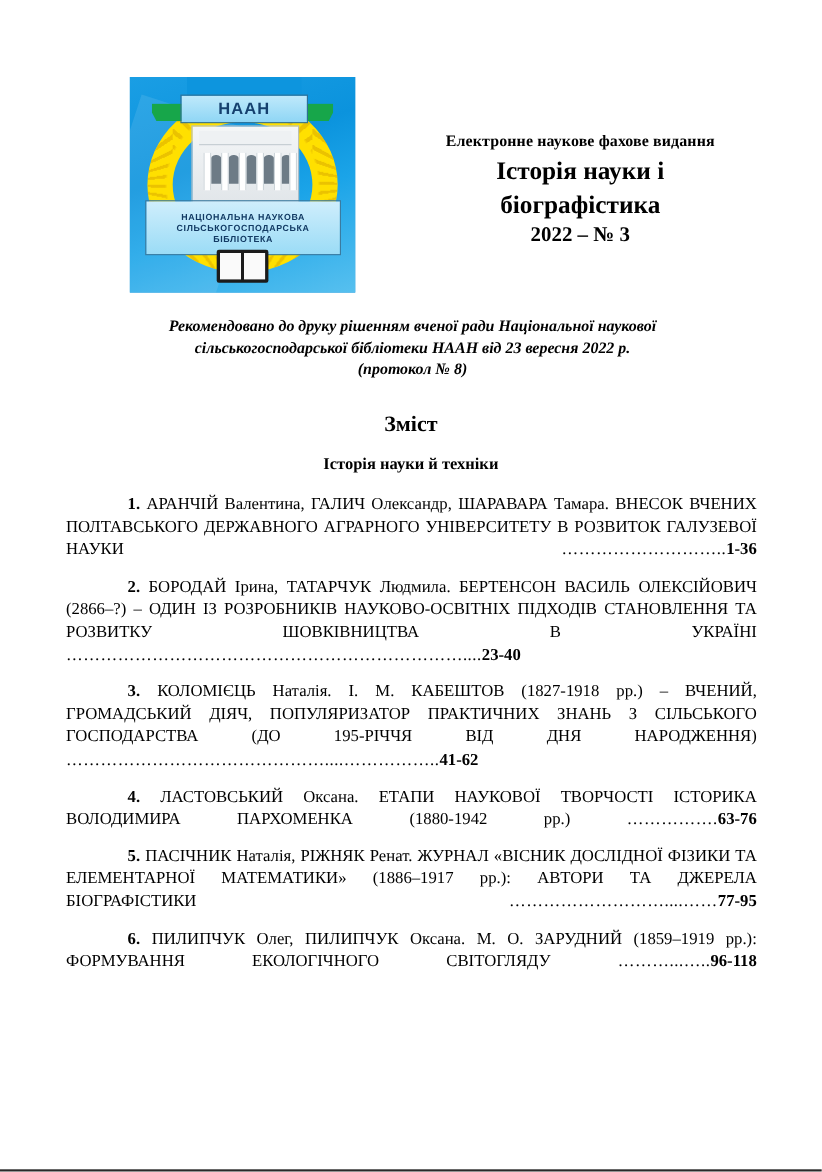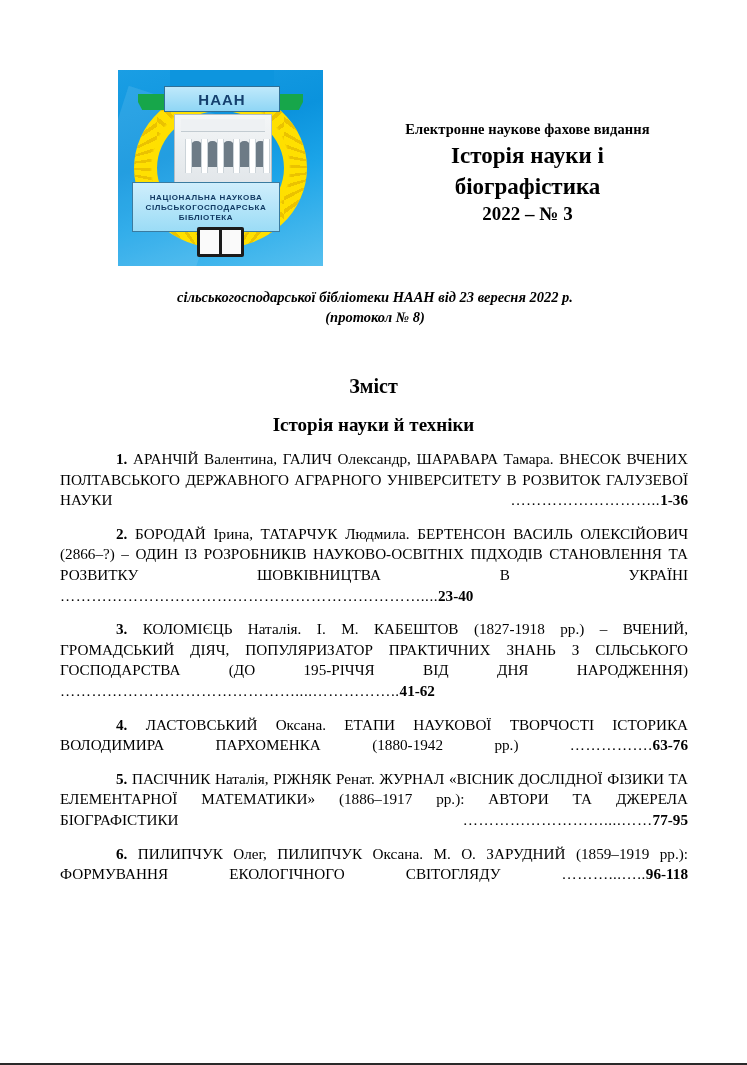--- a/index.html
+++ b/index.html
@@ -165,21 +165,21 @@
     border-right: 1px solid #ccd4d9;
   }
   .c1 { left: 10px; } .c2 { left: 26px; } .c3 { left: 42px; }
   .c4 { left: 58px; } .c5 { left: 74px; } .c6 { left: 88px; }
 
   
   .banner {
     position: absolute;
     left: 14px;
     top: 112px;
-    width: 148px;
+    width: 178px;
     height: 50px;
     background: linear-gradient(180deg, #cfeefc 0%, #9bdcf6 100%);
     border: 1px solid #3a7ba0;
     box-sizing: border-box;
     display: flex;
     flex-direction: column;
     align-items: center;
     justify-content: center;
     gap: 1px;
     padding-top: 1px;
@@ -258,21 +258,21 @@
     font-weight: bold;
     font-size: 20px;
   }
   .section-title {
     position: absolute;
     left: 0;
     top: 414px;
     width: 747px;
     text-align: center;
     font-weight: bold;
-    font-size: 19px;
+    font-size: 15px;
   }
 
   
   .toc {
     position: absolute;
     left: 60px;
     top: 449px;
     width: 628px;
   }
   .toc-entry {
@@ -343,20 +343,21 @@
 
     <div class="masthead">
       <div class="mast-kicker">Електронне наукове фахове видання</div>
       <div class="mast-title">Історія науки і</div>
       <div class="mast-title">біографістика</div>
       <div class="mast-issue">2022 – № 3</div>
     </div>
   </div>
 
   <div class="recommend">
+    <div>Рекомендовано до друку рішенням вченої ради Національної наукової</div>
     <div>сільськогосподарської бібліотеки НААН від 23 вересня  2022 р.</div>
     <div>(протокол № 8)</div>
   </div>
 
   <div class="contents-title">Зміст</div>
   <div class="section-title">Історія науки й техніки</div>
 
   <div class="toc">
 
     <div class="toc-entry">

